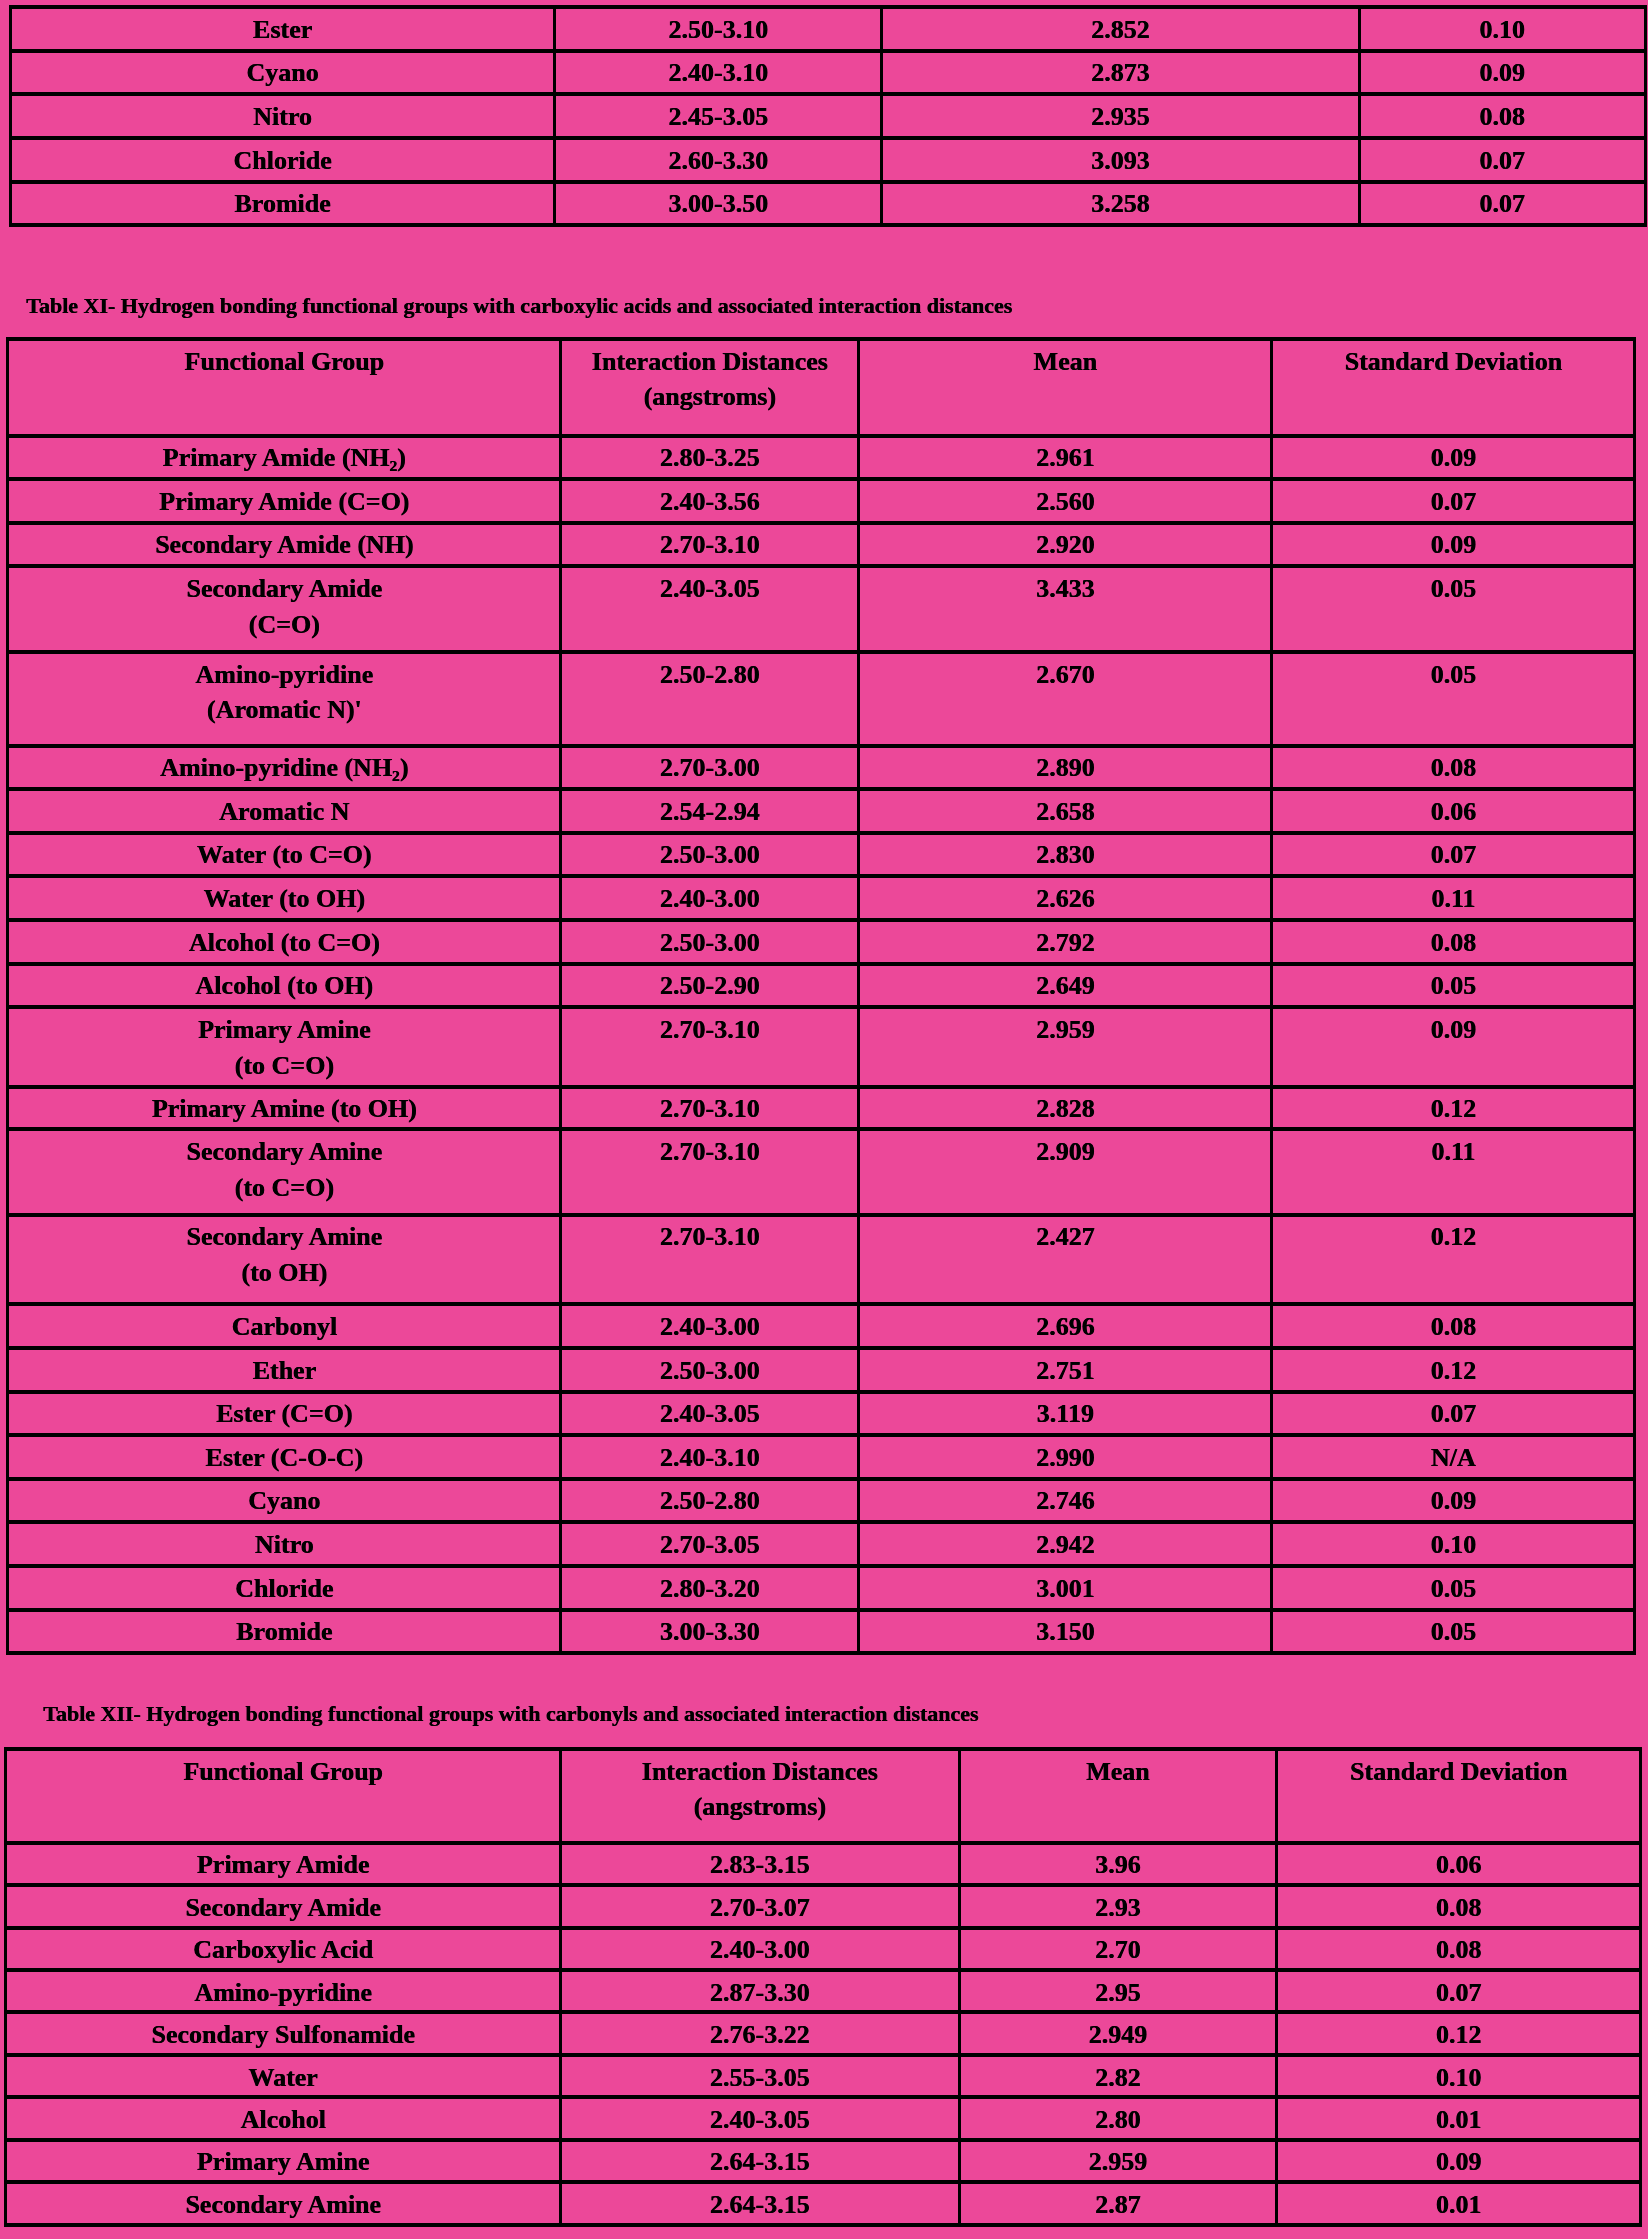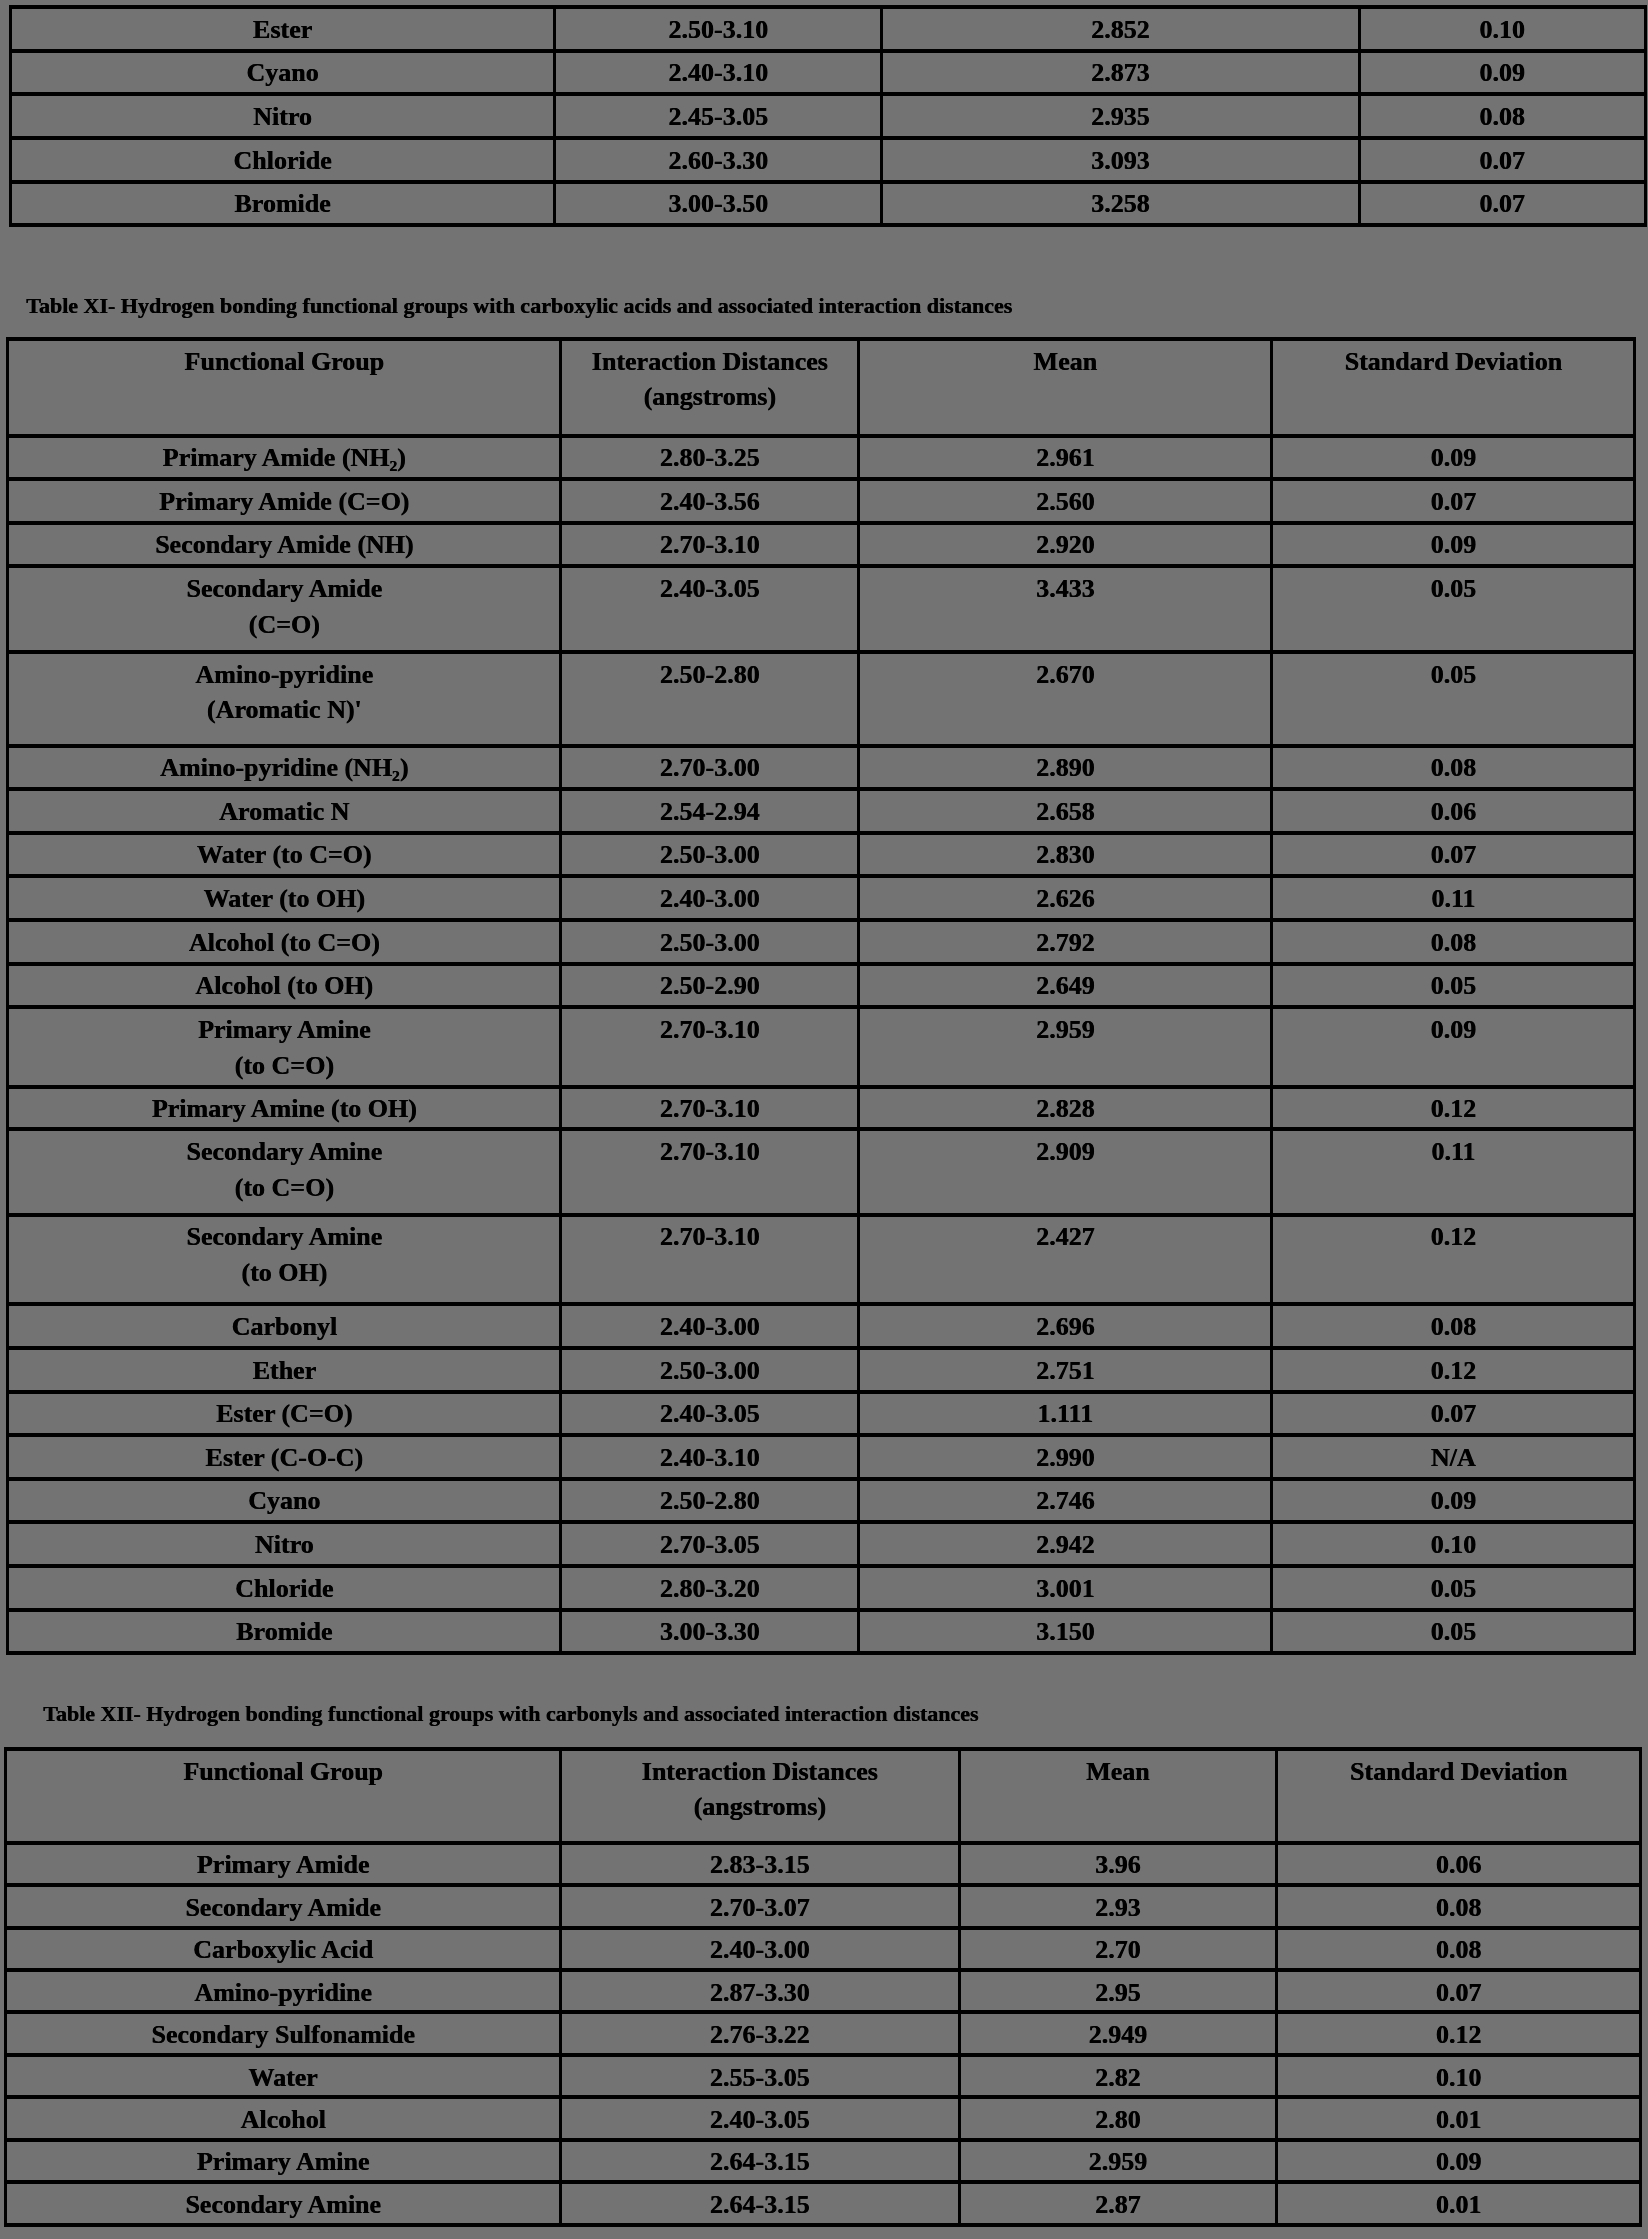--- a/index.html
+++ b/index.html
@@ -1,20 +1,20 @@
 <!DOCTYPE html>
 <html style="font-size:14px"><head>
 <meta charset="utf-8">
 <style>
   html,body{margin:0;padding:0;background:#e8e8e8;}
   .page{
     position:relative;
     width:1648px;
     height:2239px;
-    background:#737373;
+    background:#ec4899;
     font-family:"Liberation Serif", serif;
     font-weight:bold;
     color:#000;
     overflow:hidden;
   }
   table.doc-table{
     position:absolute;
     border-collapse:collapse;
     table-layout:fixed;
     border:3.5px solid #000;
@@ -232,21 +232,21 @@
         </tr>
         <tr>
           <td>Ether</td>
           <td>2.50-3.00</td>
           <td>2.751</td>
           <td>0.12</td>
         </tr>
         <tr>
           <td>Ester (C=O)</td>
           <td>2.40-3.05</td>
-          <td>1.111</td>
+          <td>3.119</td>
           <td>0.07</td>
         </tr>
         <tr>
           <td>Ester (C-O-C)</td>
           <td>2.40-3.10</td>
           <td>2.990</td>
           <td>N/A</td>
         </tr>
         <tr>
           <td>Cyano</td>

